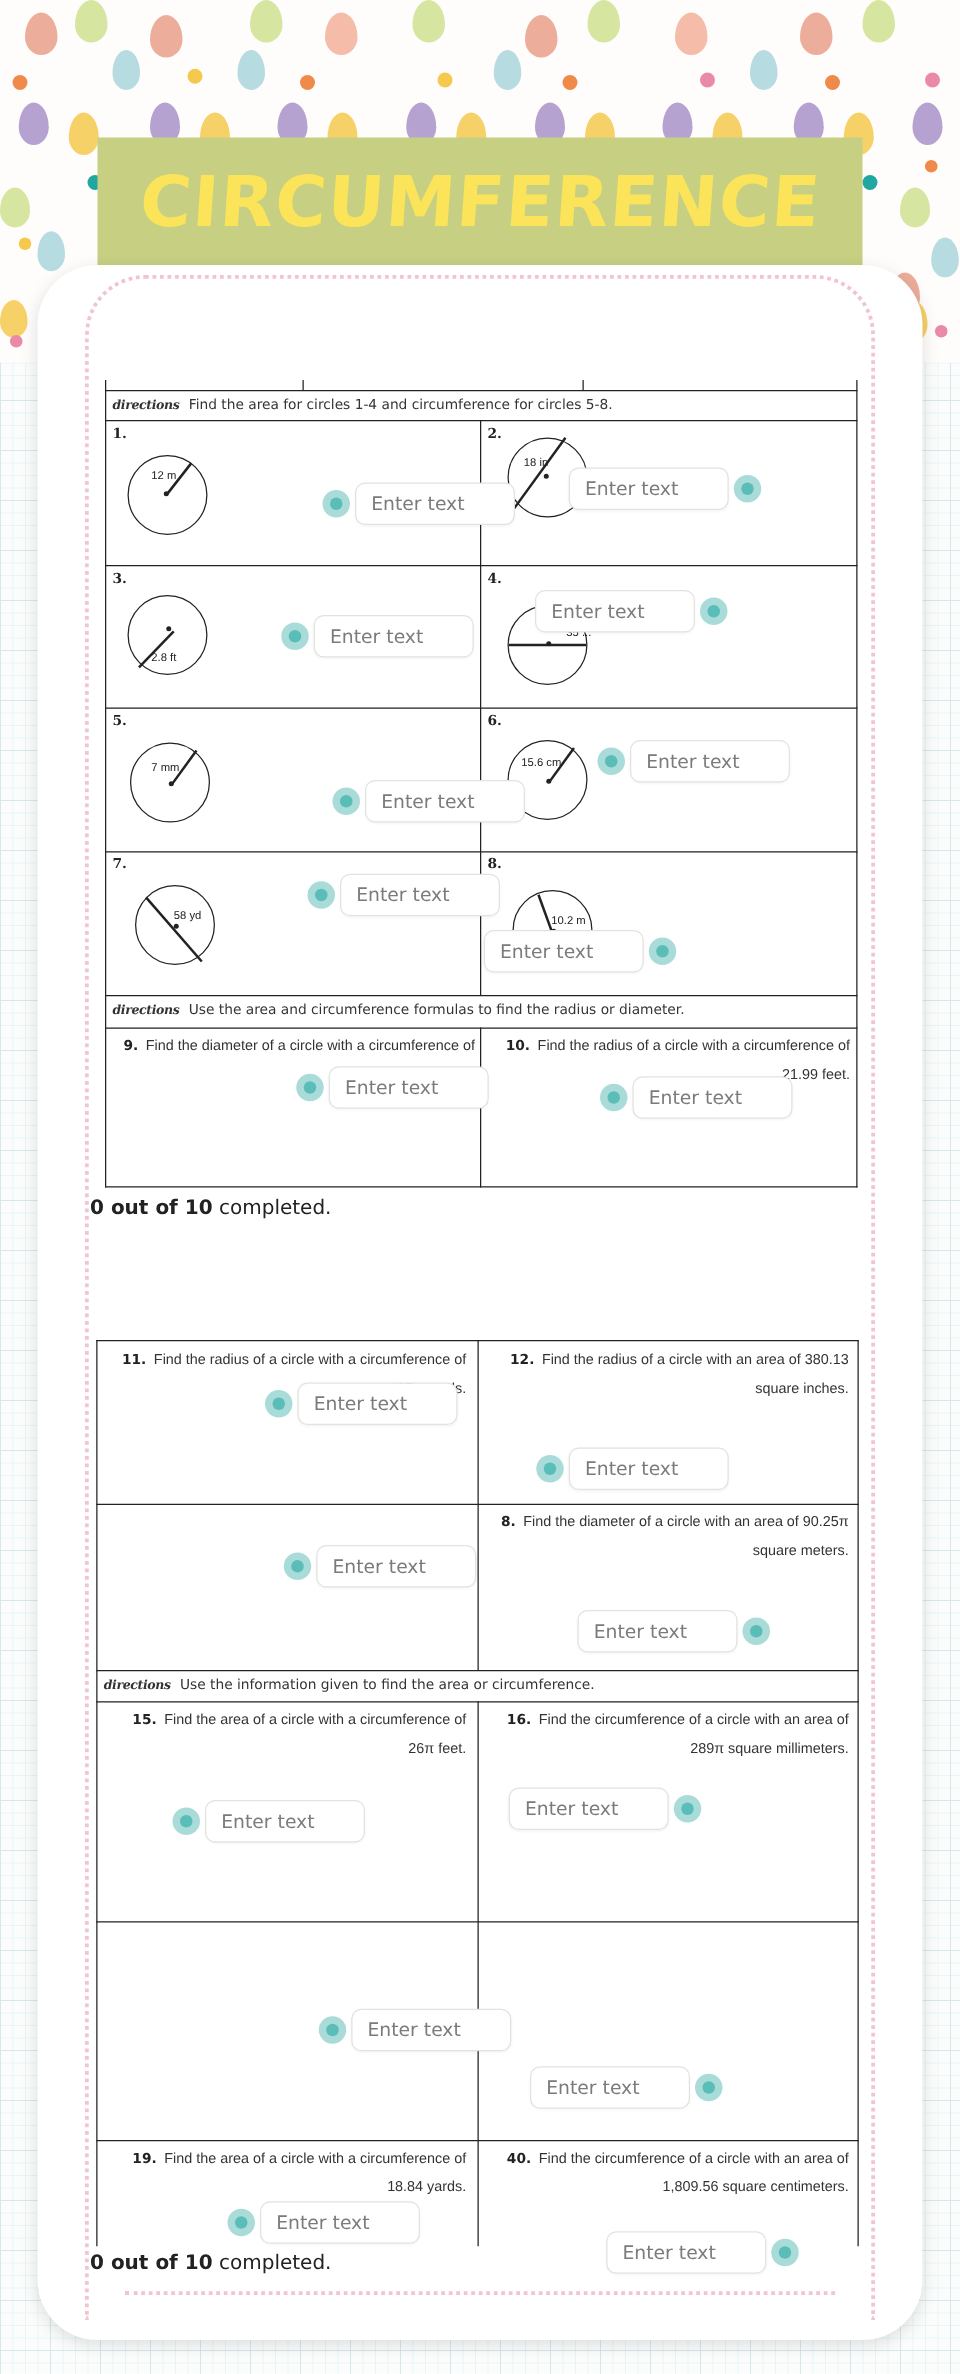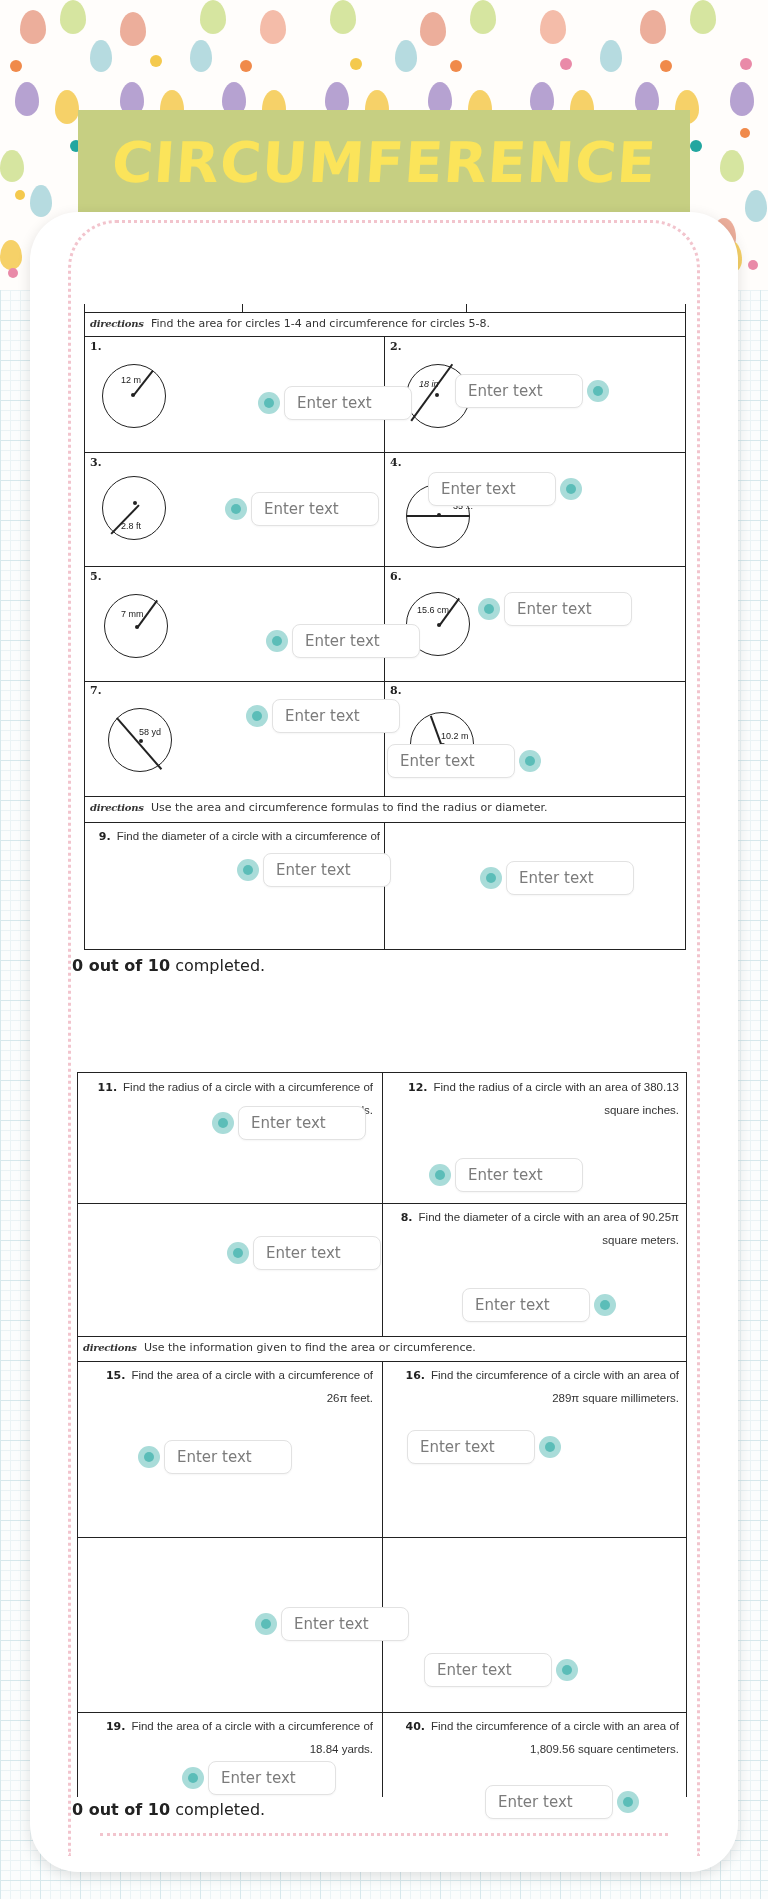--- a/index.html
+++ b/index.html
@@ -181,21 +181,21 @@
   </div>
 
   <div class="qnum" style="left:6px;top:36px;">1.</div>
   <div class="circle" style="left:18px;top:60px;width:64px;height:64px;">
     <div class="center" style="left:28px;top:28px;"></div>
     <div class="line" style="left:30px;top:30px;width:32px;transform:rotate(-52deg);"></div>
     <div class="lbl" style="left:18px;top:10px;">12 m</div>
   </div>
 
   <div class="qnum" style="left:306px;top:36px;">2.</div>
-  <div class="circle" style="left:322px;top:60px;width:64px;height:64px;font-style:italic;">
+  <div class="circle" style="left:322px;top:46px;width:64px;height:64px;">
     <div class="center" style="left:28px;top:28px;"></div>
     <div class="line" style="left:4px;top:55px;width:70px;transform:rotate(-54deg);"></div>
     <div class="lbl" style="left:12px;top:14px;">18 in</div>
   </div>
 
   <div class="qnum" style="left:6px;top:152px;">3.</div>
   <div class="circle" style="left:18px;top:172px;width:64px;height:64px;">
     <div class="center" style="left:30px;top:24px;"></div>
     <div class="line" style="left:8px;top:56px;width:40px;transform:rotate(-46deg);"></div>
     <div class="lbl" style="left:18px;top:44px;">2.8 ft</div>
@@ -236,20 +236,23 @@
     <div class="lbl" style="left:30px;top:18px;">10.2 m</div>
   </div>
 
   <div class="directions" style="left:6px;top:497px;">
     <span class="dir-label">directions</span>
     <span>Use the area and circumference formulas to find the radius or diameter.</span>
   </div>
 
   <div class="qtext" style="left:6px;top:521px;">
     <b>9.</b><span>Find the diameter of a circle with a circumference of 65.97 meters.</span>
+  </div>
+  <div class="qtext" style="left:306px;top:521px;">
+    <b>10.</b><span>Find the radius of a circle with a circumference of 21.99 feet.</span>
   </div>
 </div>
 
 <div class="answer" style="left:258px;top:386px;">
     <span class="dot"></span>
     <input class="input" placeholder="Enter text" style="">
   </div>
 <div class="answer rev" style="left:455px;top:374px;">
     <span class="dot"></span>
     <input class="input" placeholder="Enter text" style="">

